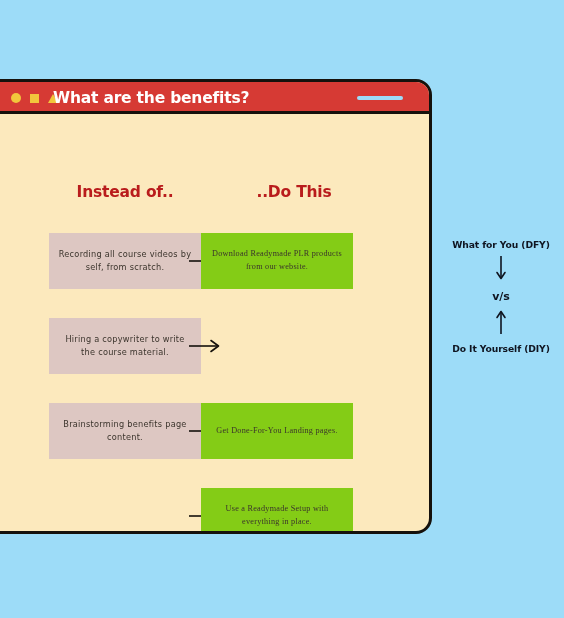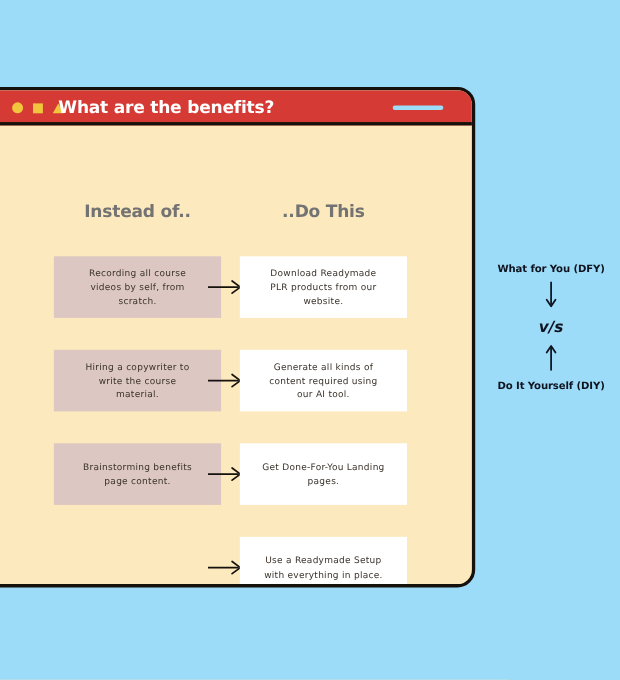--- a/index.html
+++ b/index.html
@@ -99,21 +99,21 @@
   }
 
   .headings {
     position: absolute;
     left: 0; right: 0;
     top: 69px;
     display: flex;
   }
   .heading {
     text-align: center;
-    color: #737373;
+    color: #b91c1c;
     font-size: 15.5px;
     font-weight: bold;
     letter-spacing: -0.2px;
   }
   .heading.left  { position: absolute; left: 80px;  width: 152px; }
   .heading.right { position: absolute; left: 249px; width: 152px; }
 
   .rows {
     position: absolute;
     left: 0;
@@ -133,25 +133,25 @@
     width: 152px;
     height: 56px;
     display: flex;
     align-items: center;
     justify-content: center;
     text-align: center;
     font-size: 8.2px;
     line-height: 1.55;
     letter-spacing: 0.25px;
     color: #3b342c;
-    padding: 4px 20px;
+    padding: 4px 8px;
     box-sizing: border-box;
   }
   .cell.left  { left: 80px;  background: #ddc7c2; }
-  .cell.right { left: 249px; background: #ffffff; }
+  .cell.right { left: 232px; background: #84cc16; font-family: Liberation Serif, serif; }
 
   .arrow {
     position: absolute;
     left: 237px;
     top: 50%;
     transform: translate(-50%, -50%);
     width: 34px;
     height: 14px;
     color: #15110c;
   }
@@ -171,25 +171,24 @@
     font-weight: bold;
     line-height: 1.45;
     letter-spacing: -0.1px;
   }
   .vs-arrow {
     display: block;
     margin: 5px auto 4px;
     color: #0f1420;
   }
   .vs-mid {
-    font-size: 14px;
+    font-size: 11px;
     font-weight: bold;
     margin: 2px 0;
     letter-spacing: -0.1px;
-    font-style: italic;
   }
 </style>
 </head>
 <body>
 
 <div class="window">
 
   <div class="titlebar">
     <div class="tb-icons">
       <span class="ic-circle"></span>
@@ -221,21 +220,20 @@
       </div>
 
       <div class="row">
         <div class="cell left">Hiring a copywriter to write the course material.</div>
         <div class="arrow">
           <svg width="34" height="14" viewBox="0 0 34 14" aria-hidden="true">
             <line x1="0" y1="7" x2="28" y2="7" stroke="currentColor" stroke-width="1.6"></line>
             <polyline points="22,1.5 29.5,7 22,12.5" fill="none" stroke="currentColor" stroke-width="1.6" stroke-linecap="round" stroke-linejoin="round"></polyline>
           </svg>
         </div>
-        <div class="cell right">Generate all kinds of content required using our AI tool.</div>
       </div>
 
       <div class="row">
         <div class="cell left">Brainstorming benefits page content.</div>
         <div class="arrow">
           <svg width="34" height="14" viewBox="0 0 34 14" aria-hidden="true">
             <line x1="0" y1="7" x2="28" y2="7" stroke="currentColor" stroke-width="1.6"></line>
             <polyline points="22,1.5 29.5,7 22,12.5" fill="none" stroke="currentColor" stroke-width="1.6" stroke-linecap="round" stroke-linejoin="round"></polyline>
           </svg>
         </div>

